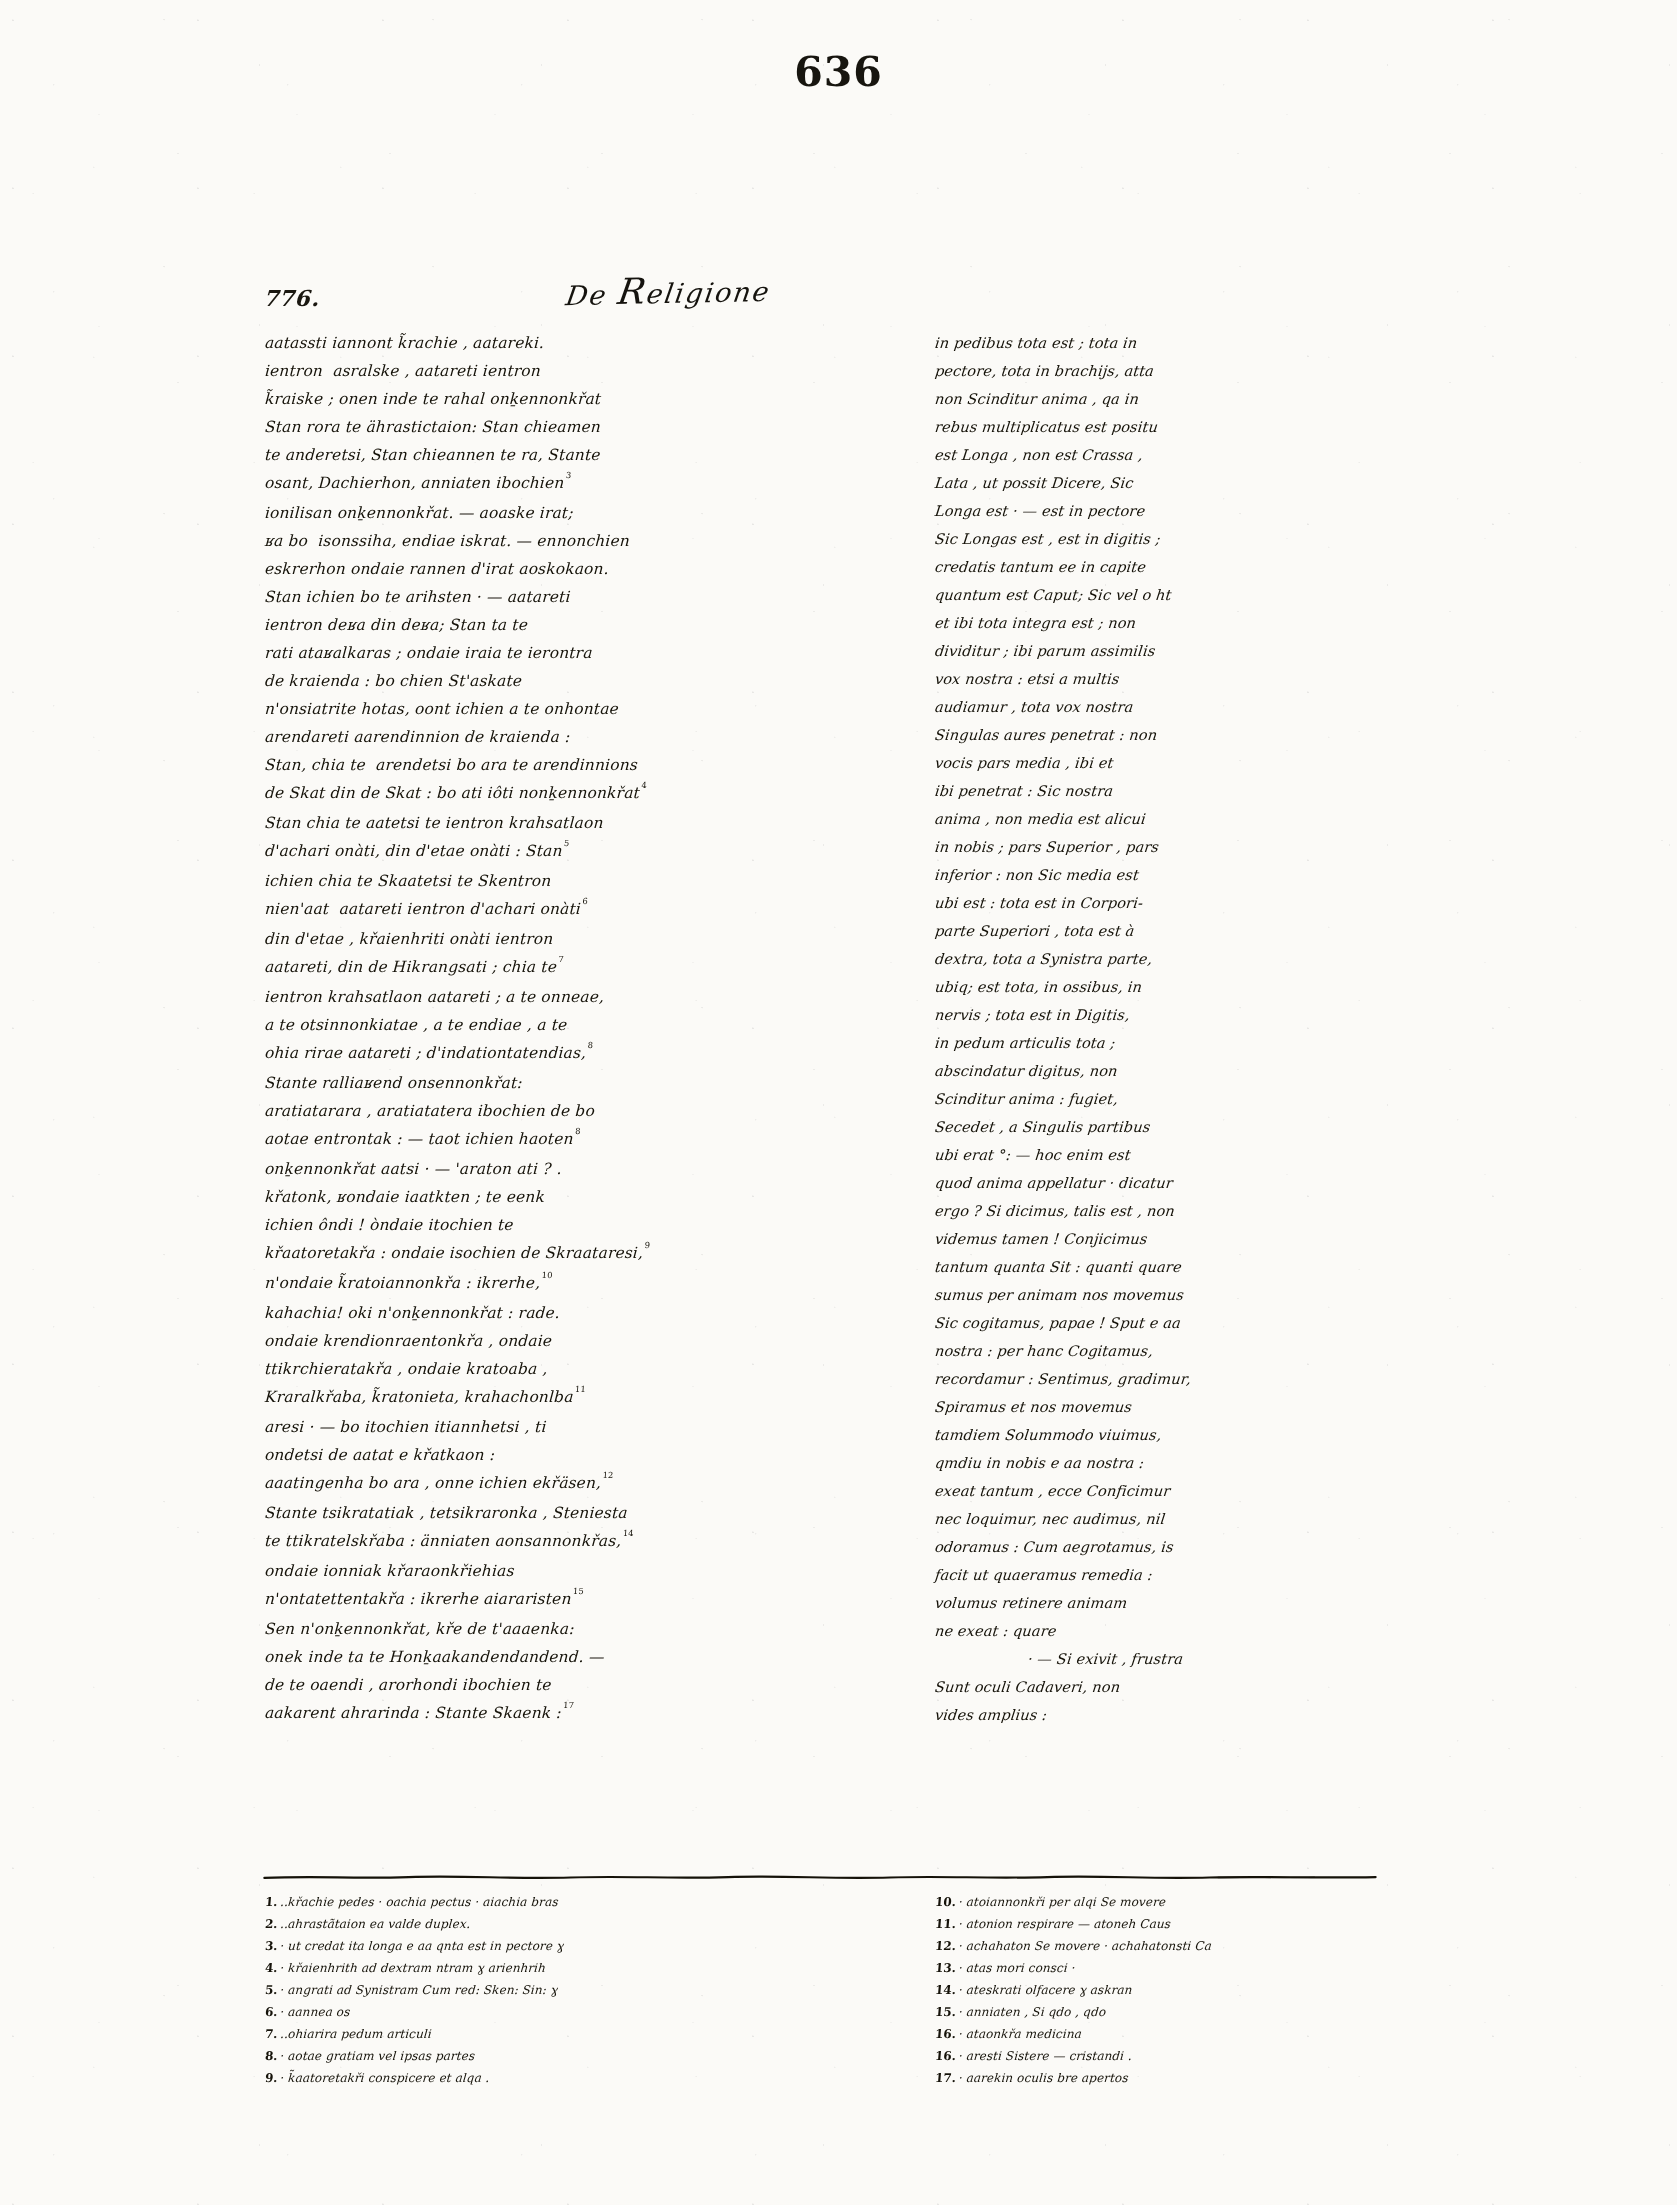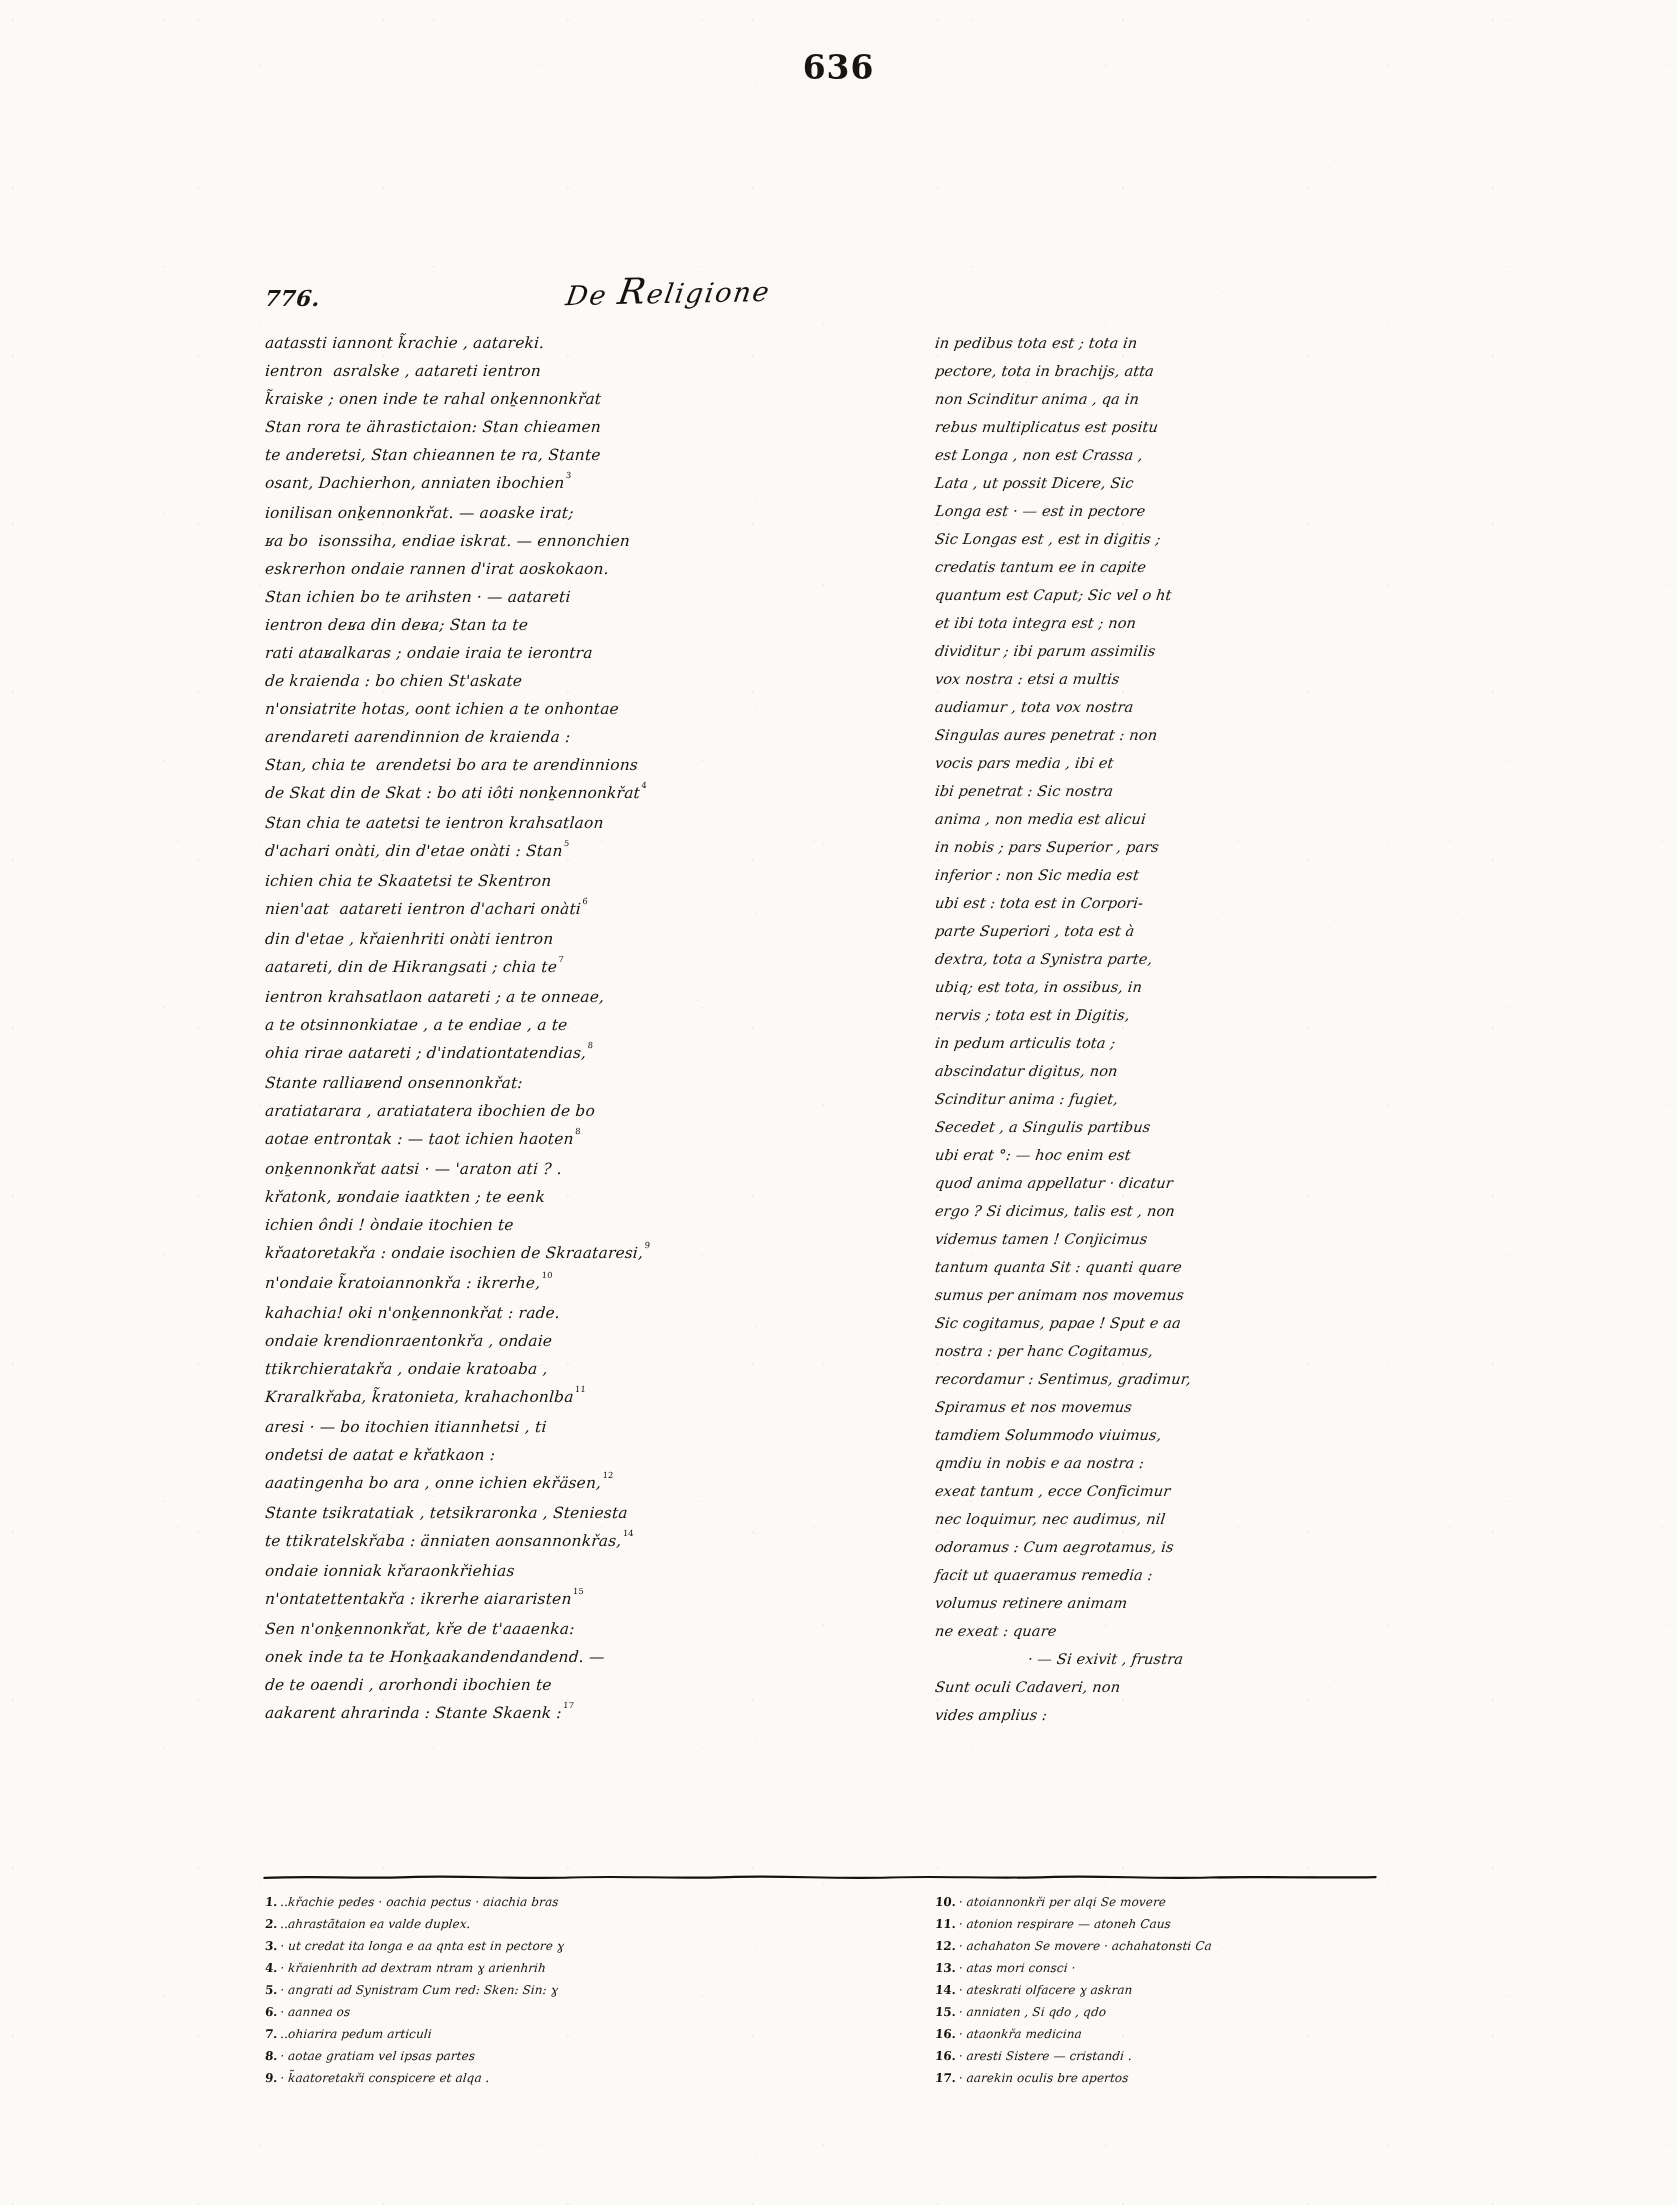--- a/index.html
+++ b/index.html
@@ -28,21 +28,21 @@
     opacity:.85;
   }
   .page{position:absolute; inset:0;}
 
   
   .page-number{
     position:absolute; top:48px; left:0; right:0;
     text-align:center;
     font-family:"DejaVu Serif", serif;
     font-weight:700;
-    font-size:33px;
+    font-size:41px;
     letter-spacing:0.9px;
     color:#17150f;
   }
 
   
   .header-row{
     position:absolute;
     top:270px; left:265px; width:750px;
     display:flex; align-items:flex-end;
   }

